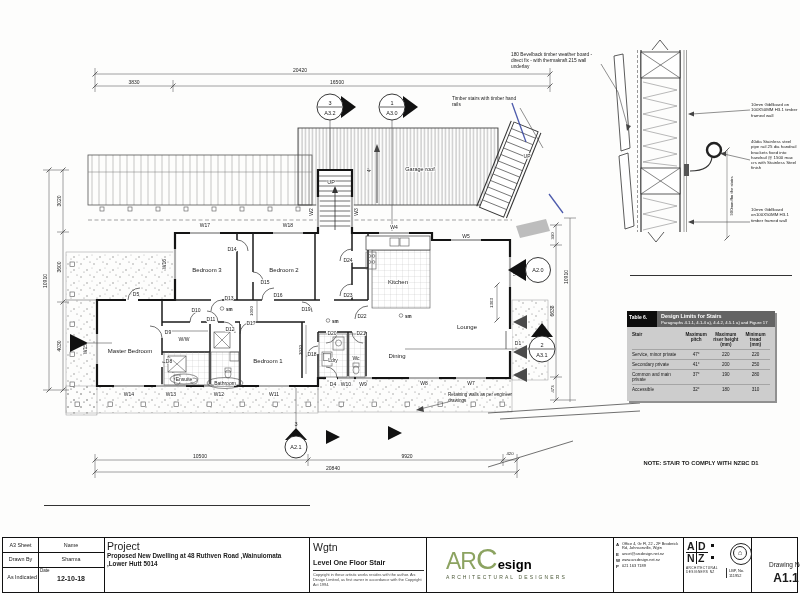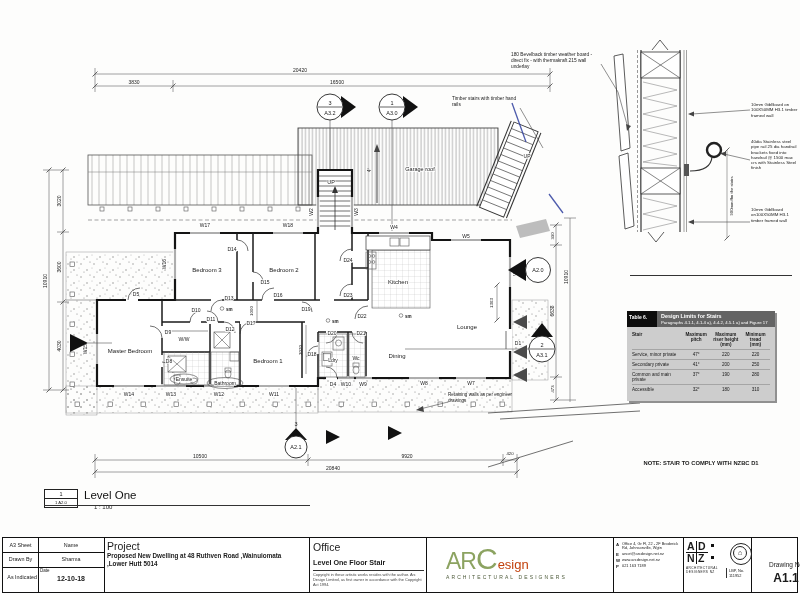--- a/index.html
+++ b/index.html
@@ -35,21 +35,21 @@
   .vline{position:absolute;top:0;height:54px;border-left:1px solid #111;}
   .hline12{position:absolute;left:0;width:101px;border-top:1px solid #111;}
   .cell{position:absolute;overflow:visible;}
   .lbl{font-size:5.4px;text-align:center;}
   #proj-title,#ttl-title{font-size:10.5px;font-weight:normal;}
   .proj-line{font-size:6.3px;font-weight:bold;line-height:1.25;}
   #ttl-value{font-size:7.2px;font-weight:bold;margin-top:5px;}
   #copyright{font-size:3.9px;color:#444;margin-top:2px;line-height:1.25;}
   .logo-ar{font-size:23px;color:#8ca361;letter-spacing:-1px;}
   .logo-c{font-size:30px;color:#8ca361;}
-  .logo-rest{font-size:13px;color:#c2410c;}
+  .logo-rest{font-size:13px;color:#000000;font-weight:bold;}
   .logo-sub{font-size:5px;letter-spacing:2.1px;color:#4d5a3a;margin-top:-2px;}
   .crow{display:flex;gap:2px;margin-bottom:1px;}
   .ckey{font-size:4.3px;font-weight:bold;width:4px;flex:none;}
   .cval{font-size:3.9px;line-height:1.15;}
   .adnz-grid{display:grid;grid-template-columns:11px 11px;font-size:10.5px;font-weight:bold;line-height:11px;}
   .adnz-grid span{border-right:0.8px solid #111;border-bottom:0.8px solid #111;padding-left:1px;}
   .adnz-grid span:nth-child(2n){border-right:none;}
   .adnz-grid span:nth-child(n+3){border-bottom:none;}
   .adnz-sub{font-size:3.2px;letter-spacing:.4px;margin-top:2px;color:#222;}
   .lbp{position:absolute;left:40px;top:27px;width:26px;border-left:0.8px solid #333;padding-left:2px;font-size:3.9px;}
@@ -565,30 +565,20 @@
   </g>
 </svg>
 
 <div class="note" style="left:511px;top:52px;width:92px;">180 Bevelback timber weather board - direct fix - with thermakraft 215 wall underlay</div>
 <div class="note" style="left:452px;top:96px;width:72px;">Timber stairs with timber hand rails</div>
 <div class="note" style="left:751px;top:102px;width:47px;font-size:4.4px;">10mm GibBoard on 100X50MM H3.1 timber framed wall</div>
 <div class="note" style="left:751px;top:139px;width:47px;font-size:4.4px;">40dia Stainless steel pipe rail 25 dia handrail brackets fixed into handrail @ 1500 max crs with Stainless Steel finish</div>
 <div class="note" style="left:751px;top:207px;width:47px;font-size:4.4px;">10mm GibBoard on100X50MM H3.1 timber framed wall</div>
 <div class="note" style="left:448px;top:392px;width:72px;font-size:4.6px;">Retaining walls as per engineer drawings</div>
 
-<div class="viewtitle" style="left:44px;top:489px;">
-  <div class="tagbox" style="width:32px;">
-    <div class="tb-top">1</div>
-    <div class="tb-bot">1 A2.0</div>
-  </div>
-  <div>
-    <div class="vt-name">Level One</div>
-    <div class="vt-scale" style="padding-left:10px;">1 : 100</div>
-  </div>
-</div>
 <div class="uline" style="left:44px;top:505px;width:266px;"></div>
 
 <div class="uline" style="left:630px;top:275px;width:162px;"></div>
 
 <div id="stair-table">
   <div class="tbl-hdr">
     <div class="tbl-tag">Table 6.</div>
     <div class="tbl-head">
       <div class="tbl-title">Design Limits for Stairs</div>
       <div class="tbl-sub">Paragraphs 4.1.1, 4.1.4 a), 4.4.2, 4.5.1 a) and Figure 17</div>
@@ -650,21 +640,21 @@
   <div class="cell" style="left:37px;top:30px;font-size:4.5px;">Date</div>
   <div class="cell" style="left:35px;top:37px;width:66px;text-align:center;font-size:7px;font-weight:bold;">12-10-18</div>
 
   <div class="cell" style="left:104px;top:2px;width:200px;">
     <div id="proj-title">Project</div>
     <div class="proj-line">Proposed New Dwelling at 48 Ruthven Road ,Wainuiomata</div>
     <div class="proj-line">,Lower Hutt 5014</div>
   </div>
 
   <div class="cell" style="left:310px;top:3px;width:111px;">
-    <div id="ttl-title">Office</div>
+    <div id="ttl-title">Wgtn</div>
     <div id="ttl-value">Level One Floor Stair</div>
     <div style="border-top:0.8px solid #333;margin-top:3px;"></div>
     <div id="copyright">Copyright in these artistic works resides with the author. Arc Design Limited, as first owner in accordance with the Copyright Act 1994.</div>
   </div>
 
   <div class="cell" style="left:443px;top:4px;width:165px;">
     <div>
       <span class="logo-ar">AR</span><span class="logo-c">C</span><span class="logo-rest">esign</span>
     </div>
     <div class="logo-sub">ARCHITECTURAL DESIGNERS</div>

